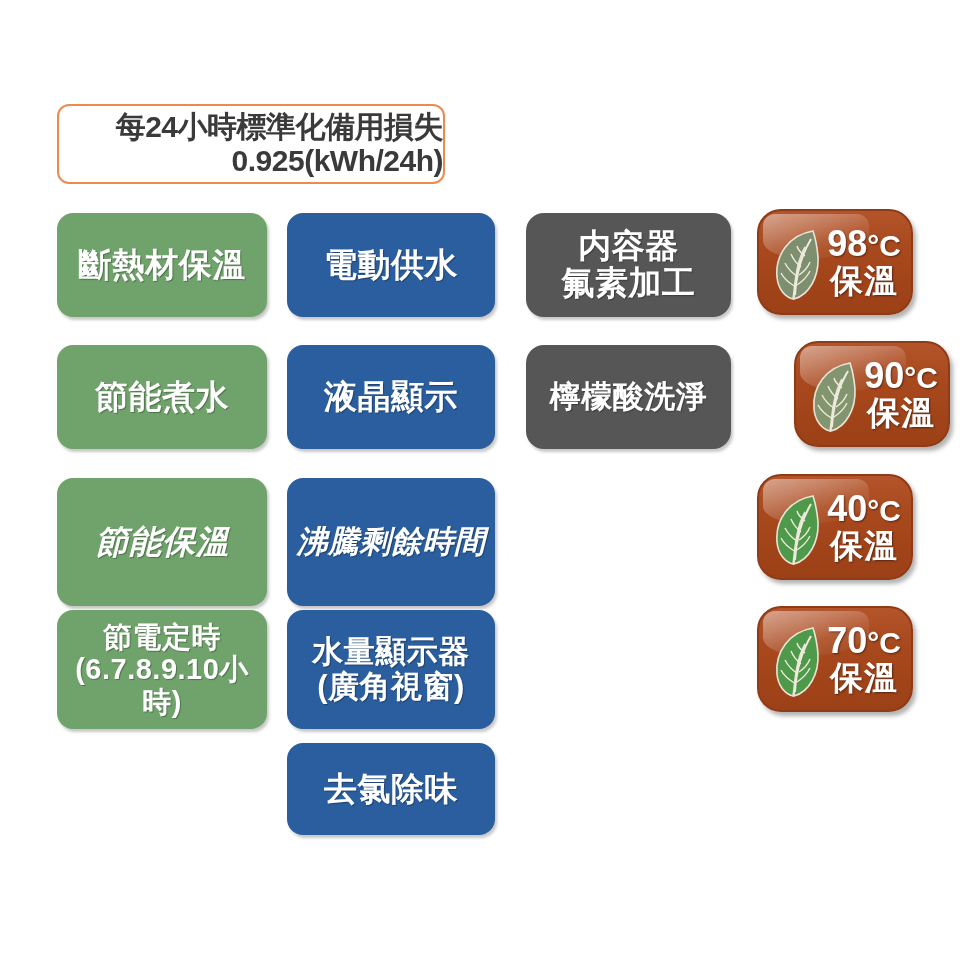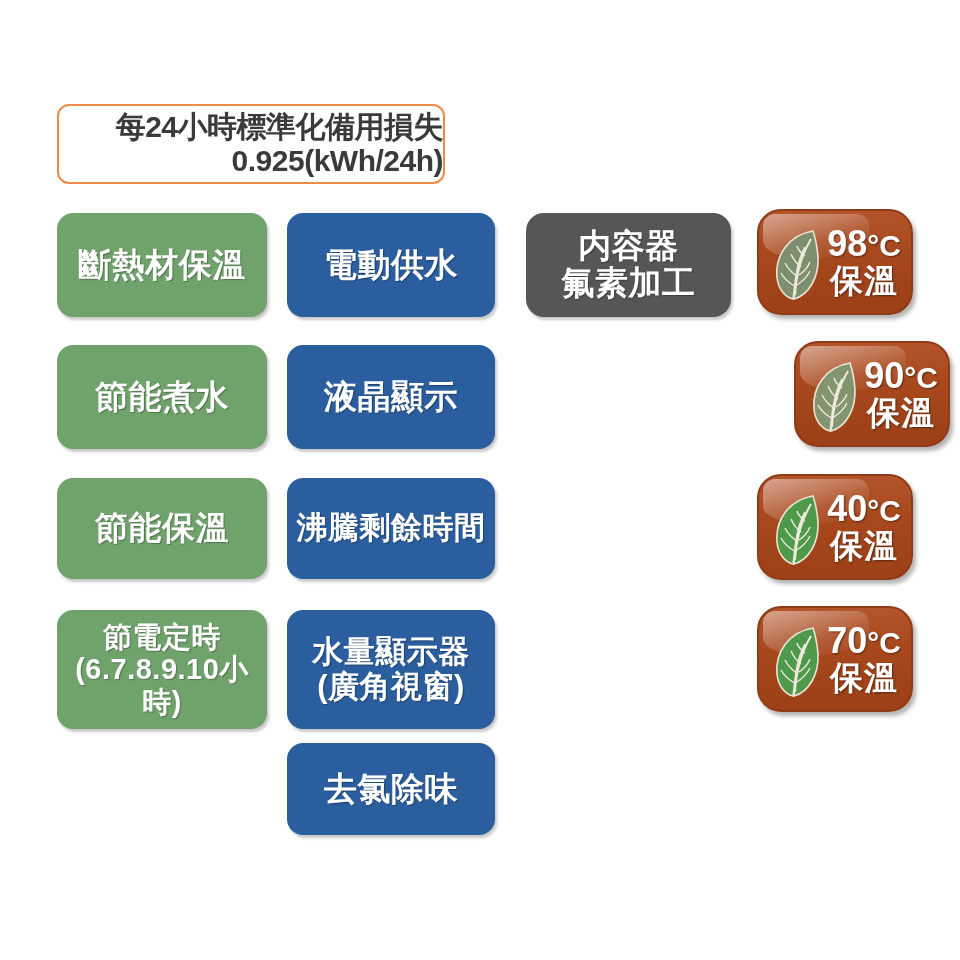--- a/index.html
+++ b/index.html
@@ -82,21 +82,21 @@
   .chip.gray   { background: #565656; }
 
   
   .col-green { left: 57px;  width: 210px; }
   .col-blue  { left: 287px; width: 208px; }
   .col-gray  { left: 526px; width: 205px; }
 
   
   .row-1 { top: 213px; height: 104px; }
   .row-2 { top: 345px; height: 104px; }
-  .row-3 { top: 478px; height: 101px; }
+  .row-3 { top: 478px; height: 128px; font-style: italic; }
   .row-4 { top: 610px; height: 119px; }
   .row-5 { top: 743px; height: 92px; }
 
   .fs-32 { font-size: 33px; }
   .fs-30 { font-size: 31px; }
   .fs-28 { font-size: 29px; }
 
   
   .chip.gray { border-radius: 18px; }
 
@@ -202,20 +202,23 @@
 (廣角視窗)</span>
   </div>
   <div class="chip blue col-blue row-5">
     <span class="chip-text fs-32">去氯除味</span>
   </div>
 
   <div class="chip gray col-gray row-1">
     <span class="chip-text fs-32">内容器
 氟素加工</span>
   </div>
+  <div class="chip gray col-gray row-2">
+    <span class="chip-text fs-30">檸檬酸洗淨</span>
+  </div>
 
   <div class="temp-badge tb-1">
     <div class="gloss"></div>
     <svg class="leaf" viewBox="0 0 52 80">
       <path d="M44 6 C20 10 6 30 8 52 C9 64 16 72 24 74 C26 62 26 40 36 22 C28 42 26 60 25 74 C40 70 50 52 49 32 C48 20 46 12 44 6 Z" fill="#7d8f6e" stroke="#e9e4d6" stroke-width="1.6"></path>
       <path d="M26 70 C27 52 30 34 42 14" fill="none" stroke="#efeade" stroke-width="2"></path>
       <g fill="none" stroke="#efeade" stroke-width="1.4">
         <path d="M27 62 C20 58 15 54 12 48"></path>
         <path d="M29 52 C23 48 19 44 16 38"></path>
         <path d="M32 42 C27 38 24 34 22 29"></path>

